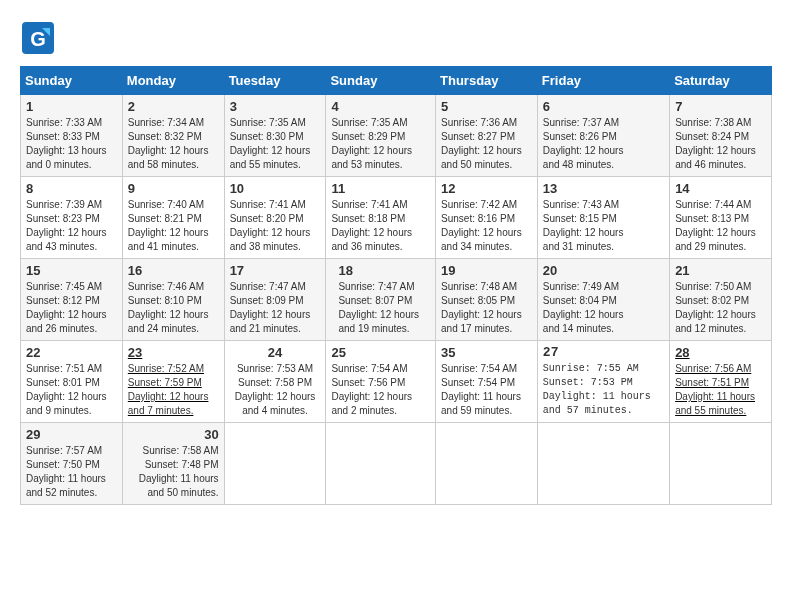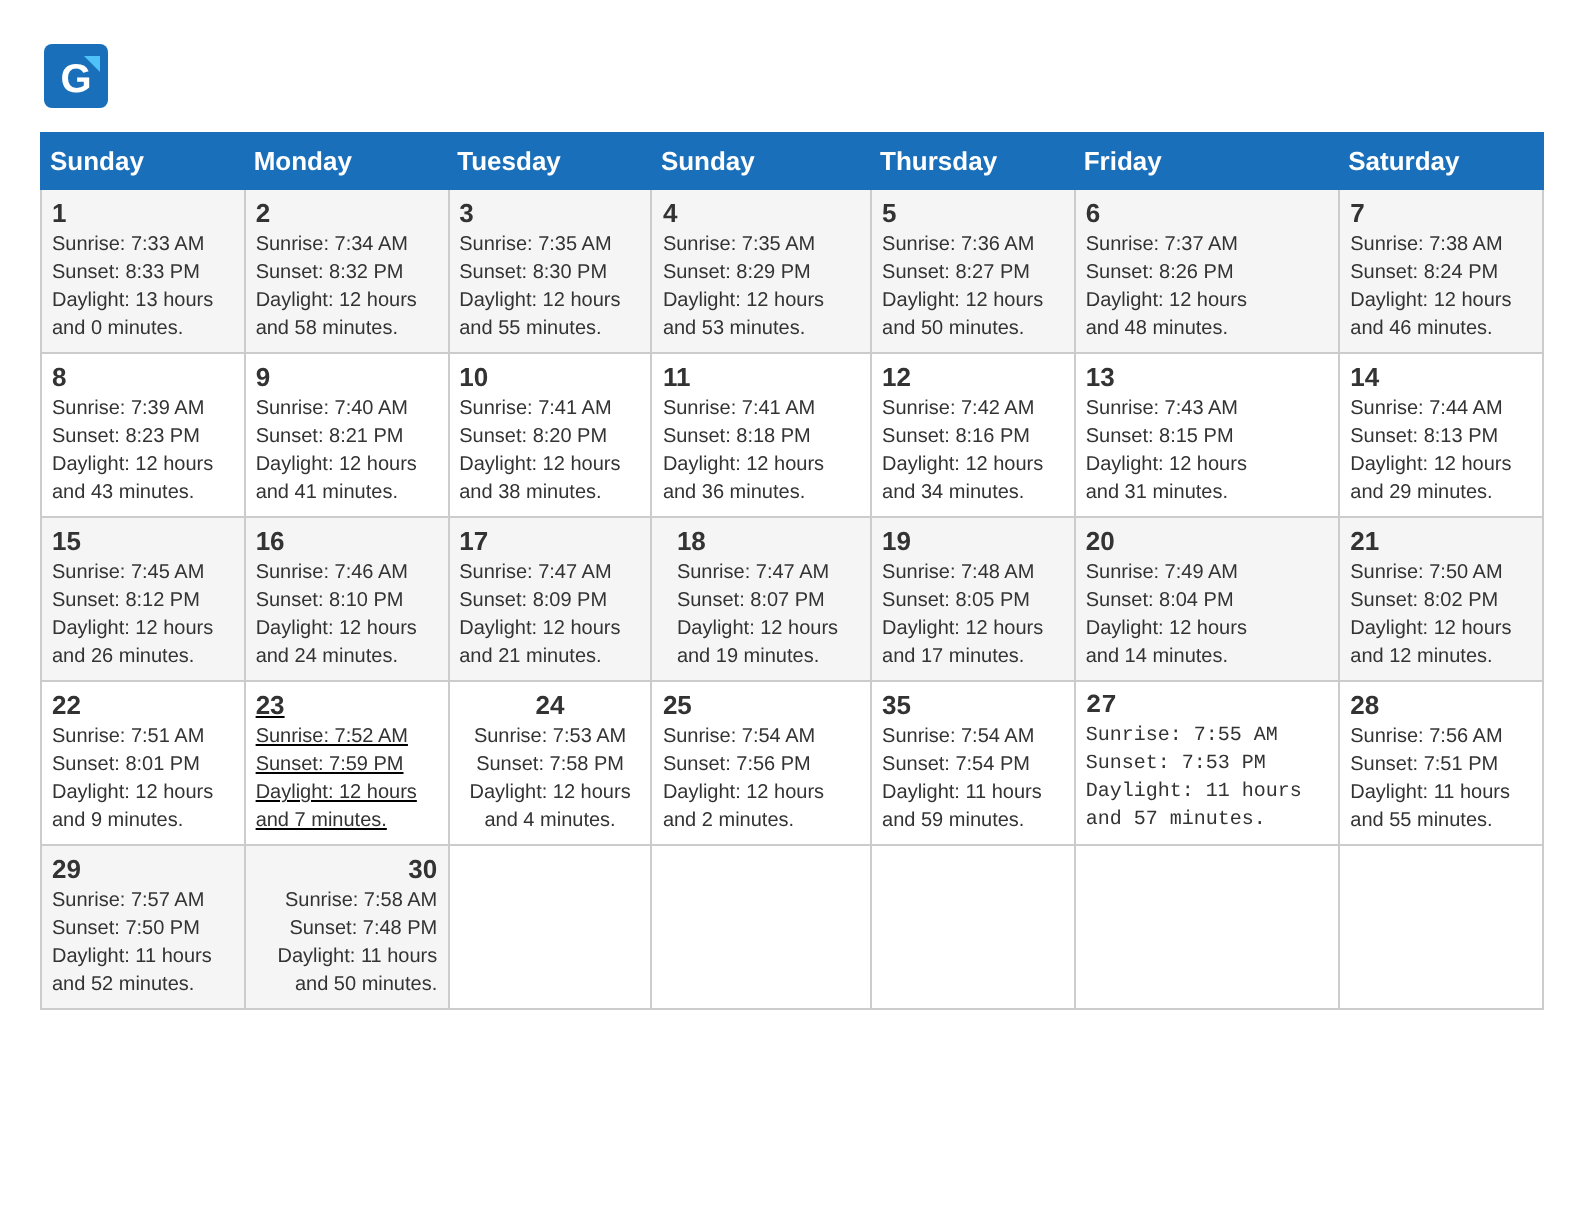--- a/index.html
+++ b/index.html
@@ -237,21 +237,21 @@
           <div class="day-info">Sunrise: 7:54 AM<br>Sunset: 7:56 PM<br>Daylight: 12 hours<br>and 2 minutes.</div>
         </td>
         <td style="background-color: inherit;">
           <span class="day-number">35</span>
           <div class="day-info">Sunrise: 7:54 AM<br>Sunset: 7:54 PM<br>Daylight: 11 hours<br>and 59 minutes.</div>
         </td>
         <td style="background-color: inherit; font-family: Liberation Mono, monospace;">
           <span class="day-number">27</span>
           <div class="day-info">Sunrise: 7:55 AM<br>Sunset: 7:53 PM<br>Daylight: 11 hours<br>and 57 minutes.</div>
         </td>
-        <td style="background-color: inherit;">
+        <td style="background-color: inherit; text-decoration: underline;">
           <span class="day-number">28</span>
           <div class="day-info">Sunrise: 7:56 AM<br>Sunset: 7:51 PM<br>Daylight: 11 hours<br>and 55 minutes.</div>
         </td>
       </tr>
       <tr style="background-color: rgb(245, 245, 245);">
         <td style="background-color: inherit;">
           <span class="day-number">29</span>
           <div class="day-info">Sunrise: 7:57 AM<br>Sunset: 7:50 PM<br>Daylight: 11 hours<br>and 52 minutes.</div>
         </td>
         <td style="background-color: inherit; text-align: right;">

